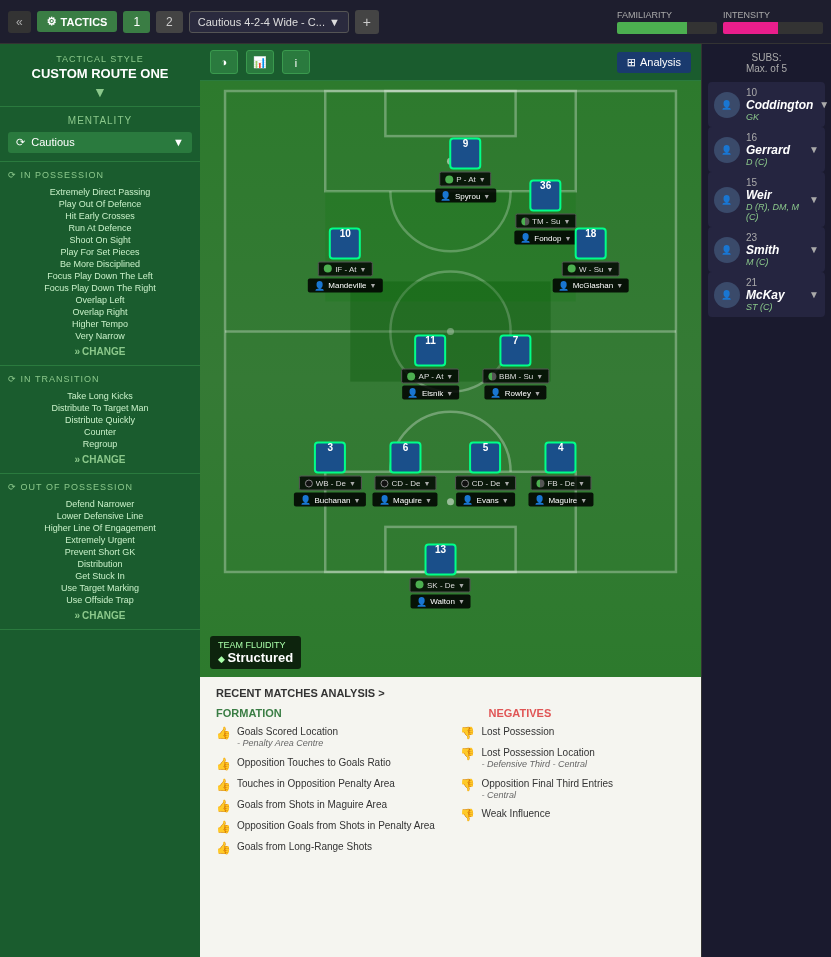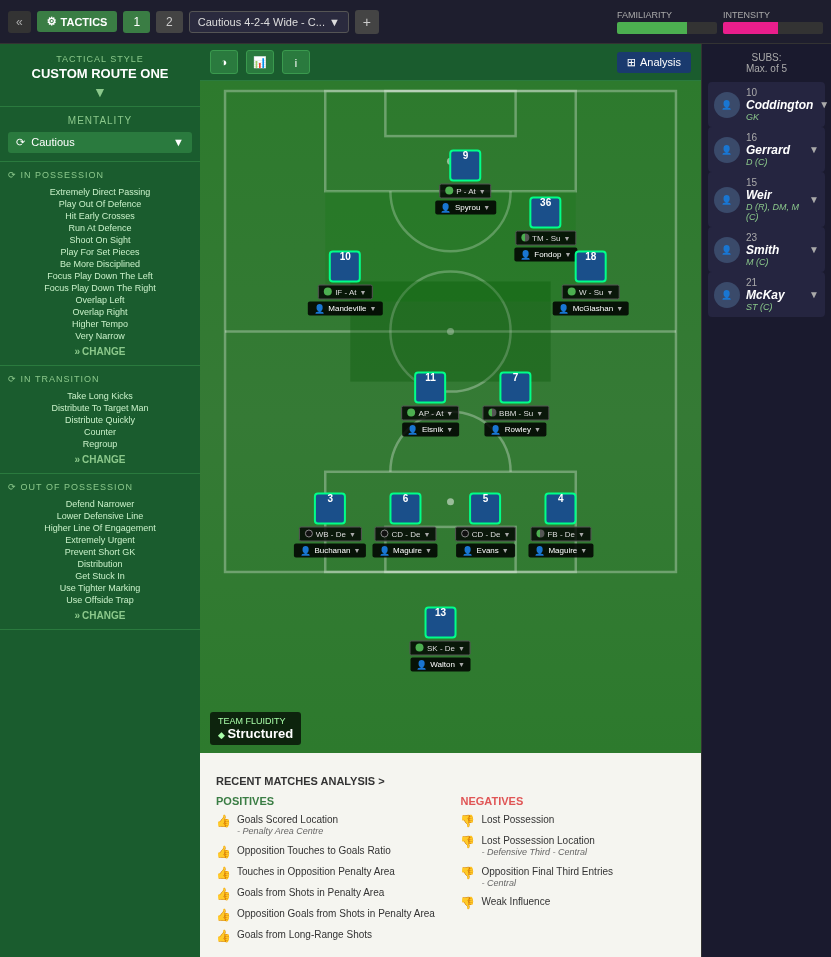--- a/index.html
+++ b/index.html
@@ -389,23 +389,23 @@
     }
     .sub-info { flex: 1; }
     .sub-number { font-size: 10px; color: #aaa; }
     .sub-name { font-size: 12px; color: white; font-weight: bold; font-style: italic; }
     .sub-pos { font-size: 9px; color: #8bc88b; font-style: italic; }
     .sub-dropdown { color: #aaa; font-size: 10px; }
 
     
     .bottom-analysis {
       background: #f5f5f0;
-      padding: 22px 16px;
+      padding: 10px 16px;
       flex-shrink: 0;
-      height: 204px;
+      height: 280px;
       overflow-y: auto;
     }
     .analysis-header {
       font-size: 11px;
       font-weight: bold;
       color: #333;
       margin-bottom: 8px;
       display: flex;
       align-items: center;
       gap: 4px;
@@ -415,21 +415,21 @@
       display: flex;
       gap: 20px;
     }
     .analysis-col { flex: 1; }
     .analysis-col-title {
       font-size: 11px;
       font-weight: bold;
       margin-bottom: 6px;
     }
     .positives-title { color: #3a7d44; }
-    .negatives-title { color: #e05555; }
+    .negatives-title { color: #e05555; margin-left: 28px; }
     .analysis-item {
       display: flex;
       align-items: flex-start;
       gap: 6px;
       margin-bottom: 6px;
       font-size: 10px;
       color: #333;
     }
     .analysis-icon { font-size: 12px; flex-shrink: 0; margin-top: 1px; }
     .analysis-icon.pos { color: #3a7d44; }
@@ -532,21 +532,21 @@
         <span>OUT OF POSSESSION</span>
       </div>
       <div id="out-of-possession-items">
           <div class="section-item">Defend Narrower</div>
           <div class="section-item">Lower Defensive Line</div>
           <div class="section-item">Higher Line Of Engagement</div>
           <div class="section-item">Extremely Urgent</div>
           <div class="section-item">Prevent Short GK</div>
           <div class="section-item">Distribution</div>
           <div class="section-item">Get Stuck In</div>
-          <div class="section-item">Use Tighter Marking</div>
+          <div class="section-item">Use Target Marking</div>
           <div class="section-item">Use Offside Trap</div>
         </div>
       <button class="change-btn">
         <span>»</span>
         <span>CHANGE</span>
       </button>
     </div>
   </div>
 
   <div class="pitch-area">
@@ -765,21 +765,21 @@
         <span>TEAM FLUIDITY</span><br>
         <span>◆ </span>
         <span class="fluidity-value">Structured</span>
       </div>
     </div>
 
     <div class="bottom-analysis">
       <div class="analysis-header">RECENT MATCHES ANALYSIS &gt;</div>
       <div class="analysis-columns">
         <div class="analysis-col">
-          <div class="analysis-col-title positives-title">POSITIVES</div>
+          <div class="analysis-col-title positives-title">FORMATION</div>
           <div id="positives-list">
               <div class="analysis-item">
     <span class="analysis-icon pos">👍</span>
     <div class="analysis-text">
       <div>Goals Scored Location</div>
       <div class="analysis-sub">- Penalty Area Centre</div>
     </div>
   </div>
               <div class="analysis-item">
     <span class="analysis-icon pos">👍</span>
@@ -791,21 +791,21 @@
               <div class="analysis-item">
     <span class="analysis-icon pos">👍</span>
     <div class="analysis-text">
       <div>Touches in Opposition Penalty Area</div>
 
     </div>
   </div>
               <div class="analysis-item">
     <span class="analysis-icon pos">👍</span>
     <div class="analysis-text">
-      <div>Goals from Shots in Penalty Area</div>
+      <div>Goals from Shots in Maguire Area</div>
 
     </div>
   </div>
               <div class="analysis-item">
     <span class="analysis-icon pos">👍</span>
     <div class="analysis-text">
       <div>Opposition Goals from Shots in Penalty Area</div>
 
     </div>
   </div>

